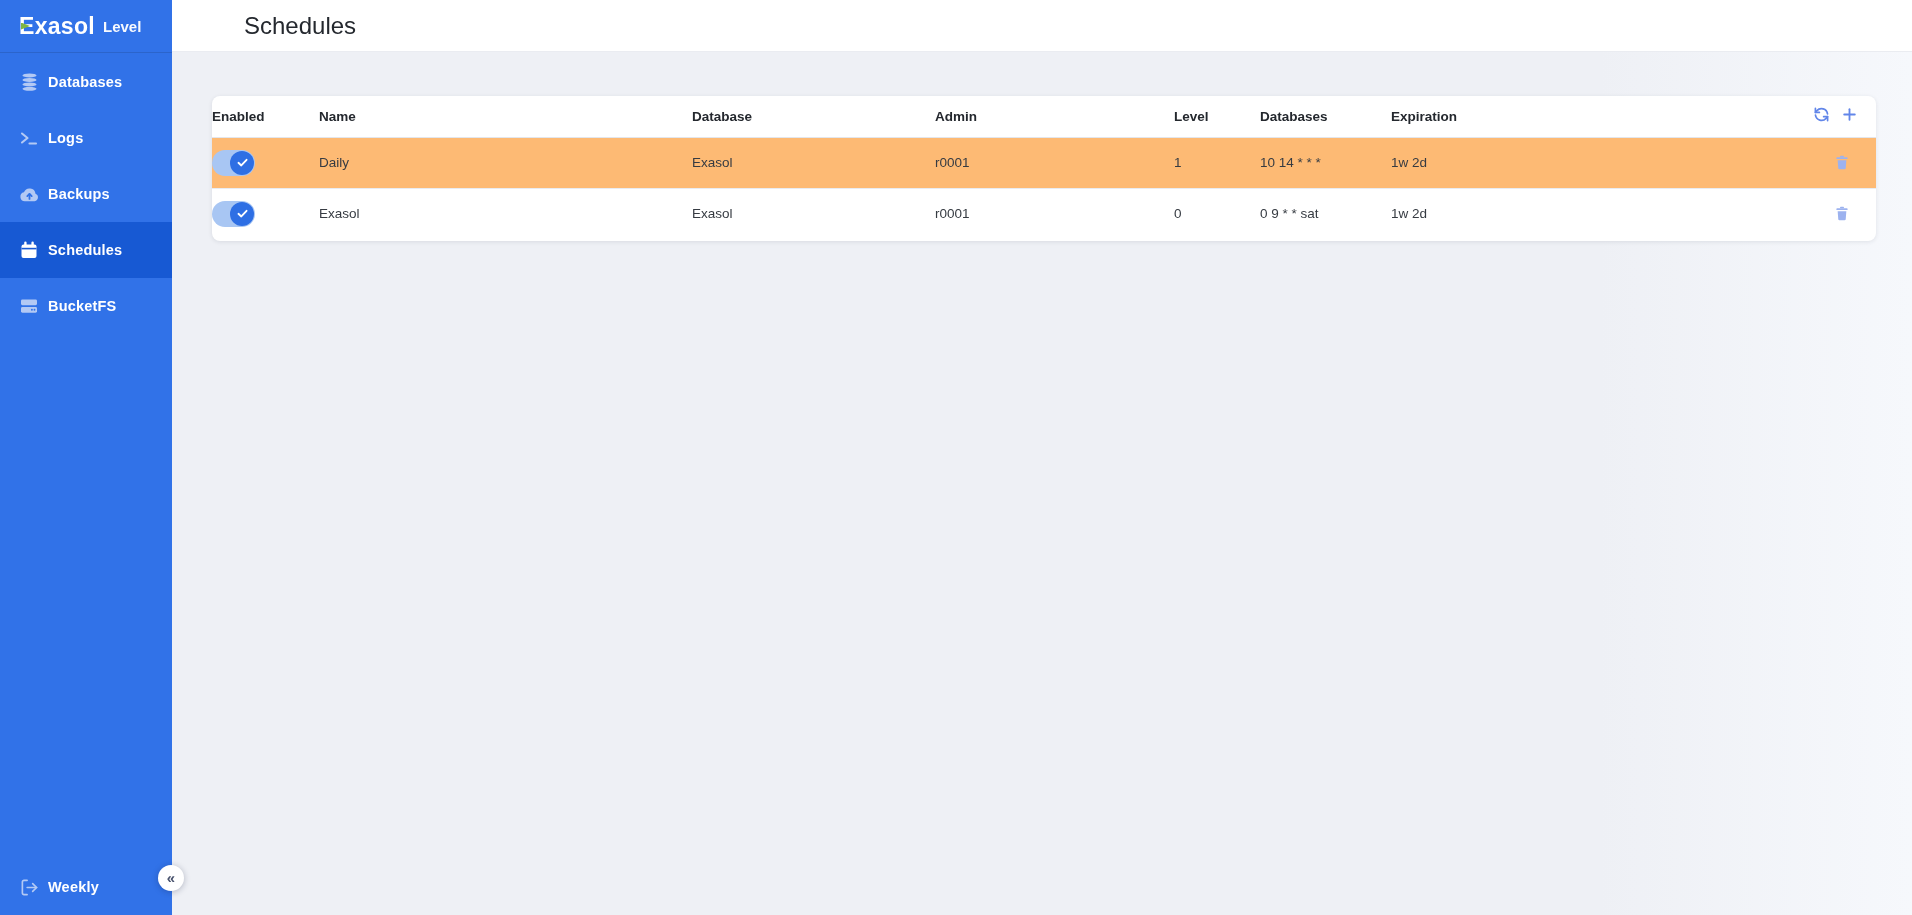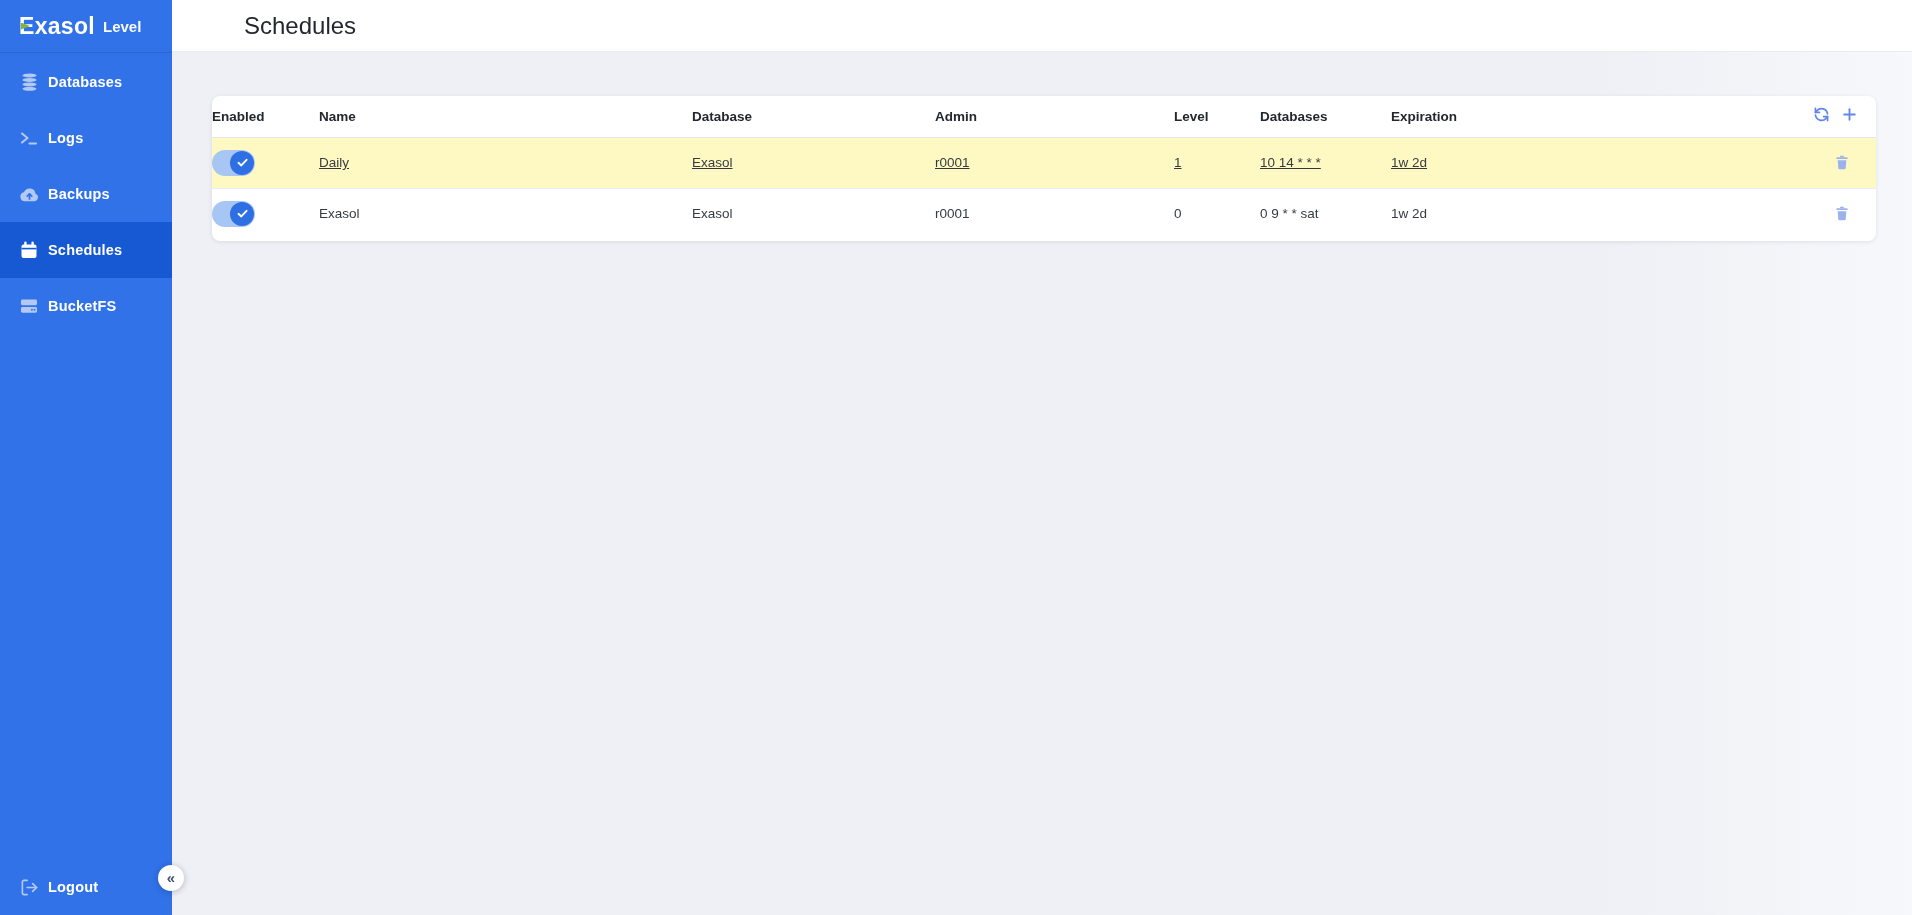--- a/index.html
+++ b/index.html
@@ -68,21 +68,21 @@
     background:#ffffff; border-radius:8px; overflow:hidden;
     box-shadow:0 1px 4px rgba(25,35,60,0.10);
   }
   table { width:100%; border-collapse:collapse; table-layout:fixed; }
   th {
     height:41px; text-align:left; font-size:13.5px; font-weight:bold;
     color:#24282e; border-bottom:1px solid #e3e6ec; white-space:nowrap;
   }
   td { height:51px; font-size:13.5px; color:#363b42; white-space:nowrap; }
   .col-first { }
-  tr.row-striped { background:#fef9c3;text-decoration:underline; }
+  tr.row-striped { background:#fdba74; }
   tr.row-striped td { border-bottom:1px solid #e9ecf1; }
   .cell-actions-head { text-align:right; padding-right:18px; }
   .cell-actions { text-align:right; padding-right:26px; }
 
   .icon-btn {
     background:none; border:none; cursor:pointer; padding:0;
     display:inline-flex; align-items:center; justify-content:center; vertical-align:middle;
   }
   .toolbar-icons { display:inline-flex; gap:11px; align-items:center; }
 
@@ -178,21 +178,21 @@
 
   <div class="sidebar-footer">
     <div class="nav-item">
       <span class="nav-icon">
         <svg width="19" height="19" viewBox="0 0 24 24" fill="none" stroke="#b3c9f4" stroke-width="2.1" stroke-linecap="round" stroke-linejoin="round">
           <path d="M9 21H5a2 2 0 0 1-2-2V5a2 2 0 0 1 2-2h4"></path>
           <polyline points="16 17 21 12 16 7"></polyline>
           <line x1="21" y1="12" x2="9" y2="12"></line>
         </svg>
       </span>
-      <span class="nav-label">Logout</span>
+      <span class="nav-label">Weekly</span>
     </div>
   </div>
 </aside>
 
 <div class="collapse-btn">
   <span>«</span>
 </div>
 
 <main class="main">
   <div class="topbar">

